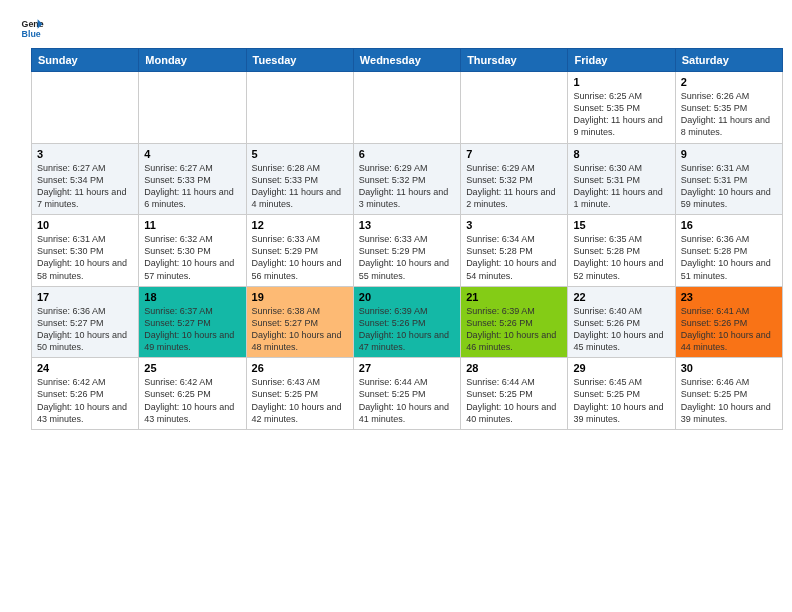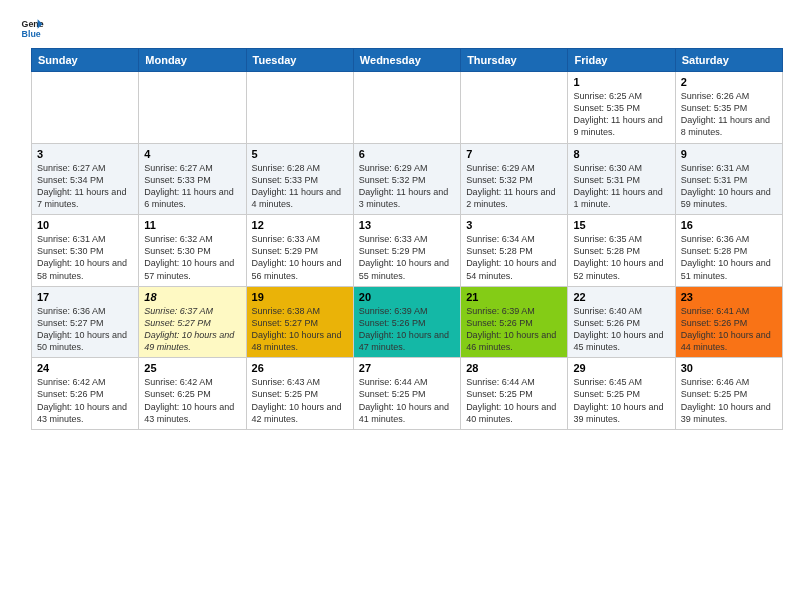--- a/index.html
+++ b/index.html
@@ -220,27 +220,27 @@
 Daylight: 10 hours and 51 minutes.</div>
         </td>
       </tr>
       <tr>
         <td style="background: rgb(240, 244, 248);">
           <span class="day-number">17</span>
           <div class="day-info">Sunrise: 6:36 AM
 Sunset: 5:27 PM
 Daylight: 10 hours and 50 minutes.</div>
         </td>
-        <td style="background: #fef9c3; font-style: italic;">
+        <td style="background: #14b8a6;">
           <span class="day-number">18</span>
           <div class="day-info">Sunrise: 6:37 AM
 Sunset: 5:27 PM
 Daylight: 10 hours and 49 minutes.</div>
         </td>
-        <td style="background: #eab308;">
+        <td style="background: #fdba74;">
           <span class="day-number">19</span>
           <div class="day-info">Sunrise: 6:38 AM
 Sunset: 5:27 PM
 Daylight: 10 hours and 48 minutes.</div>
         </td>
         <td style="background: #14b8a6;">
           <span class="day-number">20</span>
           <div class="day-info">Sunrise: 6:39 AM
 Sunset: 5:26 PM
 Daylight: 10 hours and 47 minutes.</div>

